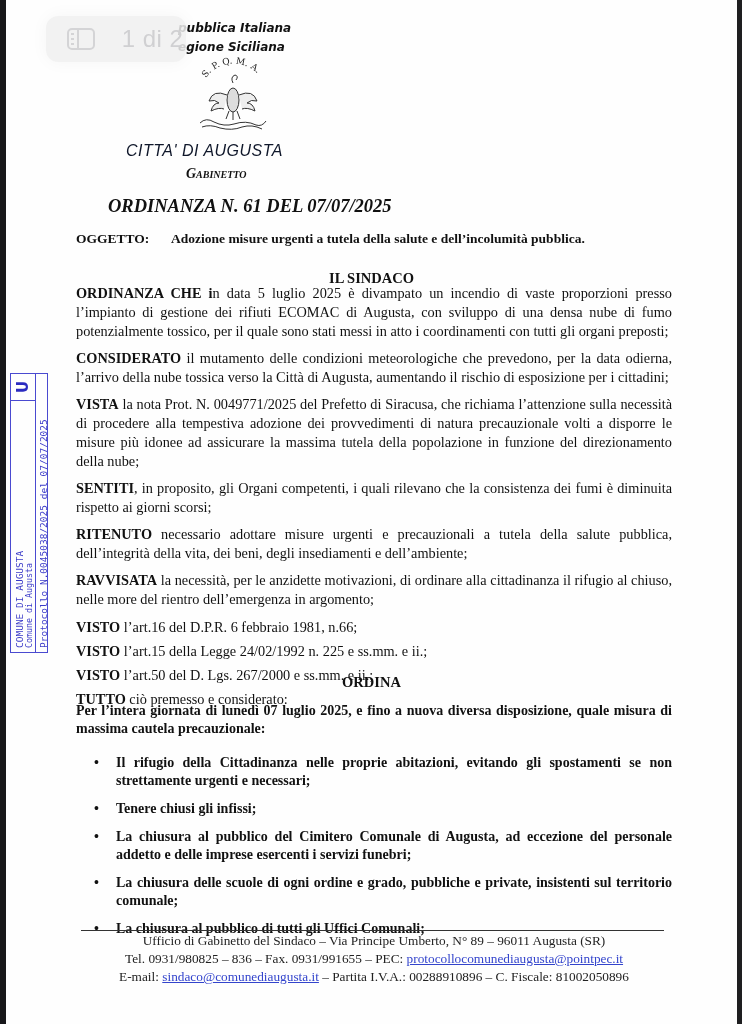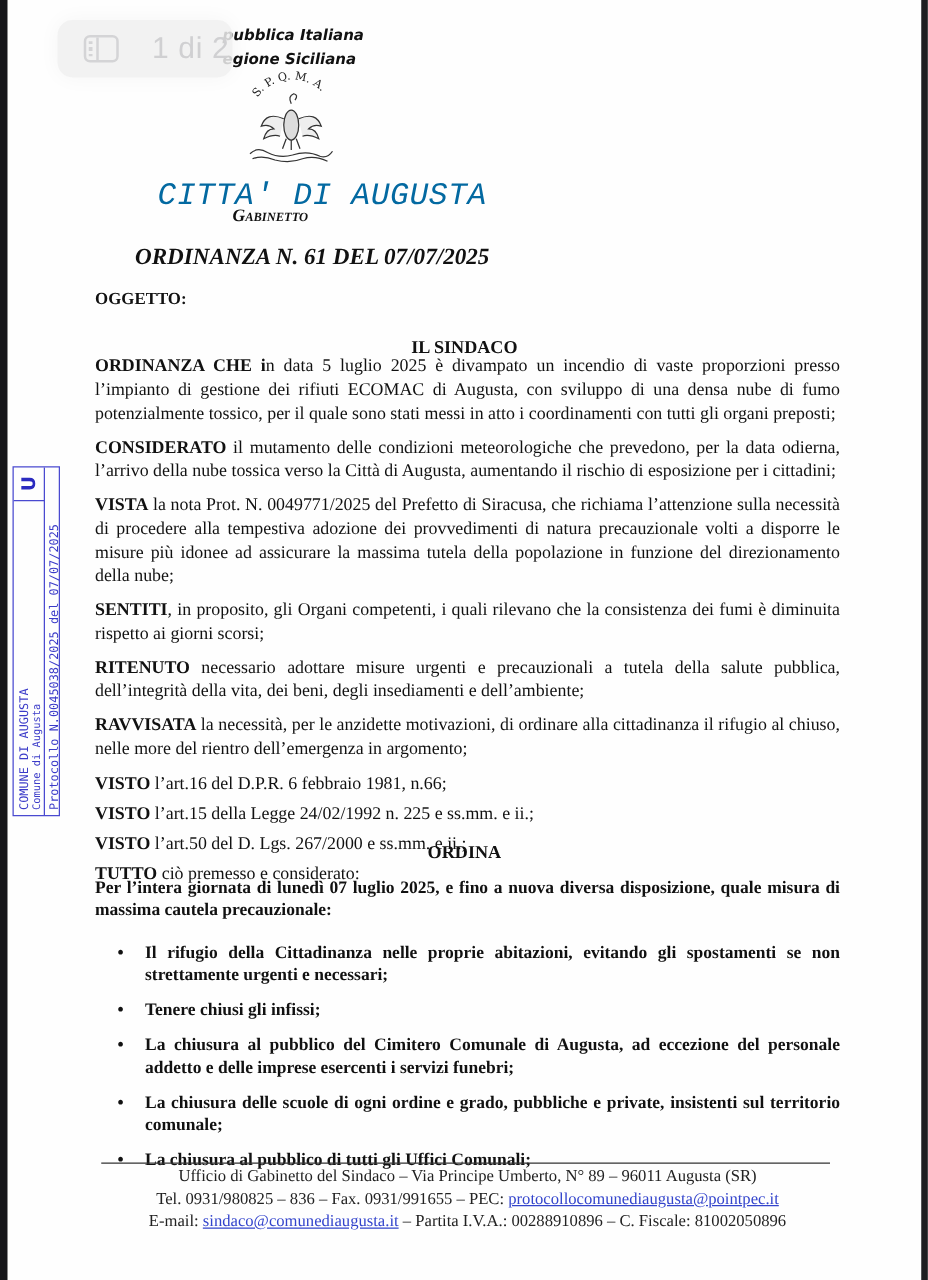--- a/index.html
+++ b/index.html
@@ -24,21 +24,21 @@
   .pill-icon::after { content: ""; position: absolute; left: 2px; top: 3px; width: 3px; height: 12px;
     background: repeating-linear-gradient(#d4d4d6 0 2.5px, transparent 2.5px 5px); }
   .pill-text { font-family: "Liberation Sans", "DejaVu Sans", sans-serif; font-size: 24px; color: #d0d0d2; font-weight: 400; letter-spacing: 0.5px; }
 
   .hdr-line { position: absolute; font-style: italic; font-weight: bold; font-size: 12px; font-family: "DejaVu Sans", sans-serif; color: #111; }
   .hdr-1 { left: 172px; top: 21px; }
   .hdr-2 { left: 172px; top: 40px; }
 
   .emblem { position: absolute; left: 182px; top: 55px; width: 90px; height: 80px; }
 
-  .city { position: absolute; left: 120px; top: 142px; font-family: Liberation Mono, monospace; font-style: italic; font-size: 25px; letter-spacing: 0.5px; color: #0369a1; }
+  .city { position: absolute; left: 120px; top: 142px; font-family: Liberation Sans, sans-serif; font-style: italic; font-size: 16px; letter-spacing: 0.5px; color: #0f172a; }
   .gabinetto { position: absolute; left: 180px; top: 166px; font-style: italic; font-weight: bold; font-size: 14px; font-variant: small-caps; color: #111; }
 
   .ordinanza { position: absolute; left: 70px; top: 196px; font-style: italic; font-weight: bold; font-size: 18.5px; color: #111; margin-left: 32px; }
 
   .oggetto { position: absolute; left: 70px; top: 231px; font-weight: bold; font-size: 13.5px; display: flex; }
   .oggetto .lbl { width: 95px; }
 
   .center-title { position: absolute; left: 0; width: 731px; text-align: center; font-weight: bold; font-size: 14.5px; }
   .sindaco { top: 270px; }
   .ordina { top: 674px; left: 0; }
@@ -94,20 +94,21 @@
     </g>
   </svg>
 
   <div class="city">CITTA' DI AUGUSTA</div>
   <div class="gabinetto">Gabinetto</div>
 
   <div class="ordinanza">ORDINANZA N. 61 DEL  07/07/2025</div>
 
   <div class="oggetto">
     <span class="lbl">OGGETTO:</span>
+    <span>Adozione misure urgenti a tutela della salute e dell’incolumità pubblica.</span>
   </div>
 
   <div class="center-title sindaco">IL SINDACO</div>
 
   <div class="body" style="top:284px;">
     <p class="para"><b>ORDINANZA CHE i</b><span>n data 5 luglio 2025 è divampato un incendio di vaste proporzioni presso l’impianto di gestione dei rifiuti ECOMAC di Augusta, con sviluppo di una densa nube di fumo potenzialmente tossico, per il quale sono stati messi in atto i coordinamenti con tutti gli organi preposti;</span></p>
     <p class="para"><b>CONSIDERATO</b><span> il mutamento delle condizioni meteorologiche che prevedono, per la data odierna, l’arrivo della nube tossica verso la Città di Augusta, aumentando il rischio di esposizione per i cittadini;</span></p>
     <p class="para"><b>VISTA</b><span> la nota Prot. N. 0049771/2025 del Prefetto di Siracusa, che richiama l’attenzione sulla necessità di procedere alla tempestiva adozione dei provvedimenti di natura precauzionale volti a disporre le misure più idonee ad assicurare la massima tutela della popolazione in funzione del direzionamento della nube;</span></p>
     <p class="para"><b>SENTITI</b><span>, in proposito, gli Organi competenti, i quali rilevano che la consistenza dei fumi è diminuita rispetto ai giorni scorsi;</span></p>
     <p class="para"><b>RITENUTO</b><span> necessario adottare misure urgenti e precauzionali a tutela della salute pubblica, dell’integrità della vita, dei beni, degli insediamenti e dell’ambiente;</span></p>

